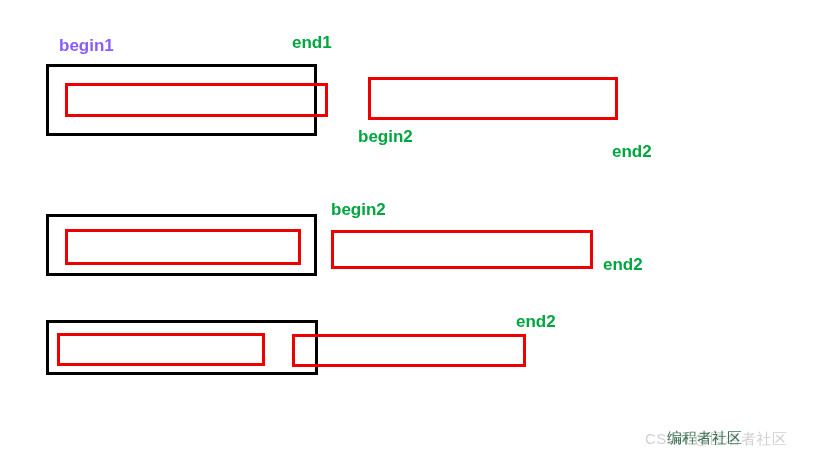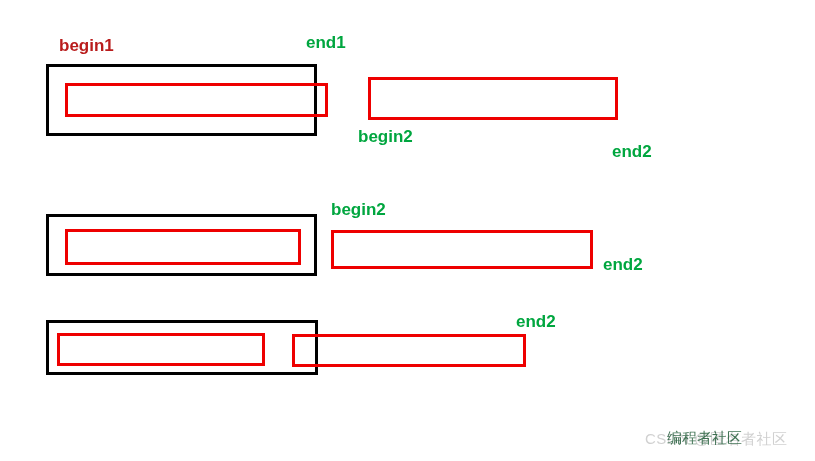--- a/index.html
+++ b/index.html
@@ -57,23 +57,23 @@
     white-space: nowrap;
     opacity: 0.8;
   }
 </style>
 </head>
 <body>
 
 <div id="canvas" style="width: 815px; height: 461px; background: rgb(255, 255, 255);">
 
   <div>
-    <div class="label label-black" id="lbl-row1-begin1" style="left: 59px; top: 37px; color: #b91c1c;">begin1</div>
+    <div class="label label-black" id="lbl-row1-begin1" style="left: 59px; top: 37px; color: #8b5cf6;">begin1</div>
 
-    <div class="label label-green" id="lbl-row1-end1" style="left: 306px; top: 34px; color: rgb(0, 166, 63);">end1</div>
+    <div class="label label-green" id="lbl-row1-end1" style="left: 292px; top: 34px; color: rgb(0, 166, 63);">end1</div>
 
     <div class="box box-black" id="box-row1-black" style="left: 46px; top: 64px; width: 271px; height: 72px; border-color: rgb(0, 0, 0);"></div>
 
     <div class="box box-red" id="box-row1-red0" style="left: 65px; top: 83px; width: 263px; height: 34px; border-color: rgb(238, 0, 0);"></div>
 
     <div class="box box-red" id="box-row1-red1" style="left: 368px; top: 77px; width: 250px; height: 43px; border-color: rgb(238, 0, 0);"></div>
 
     <div class="label label-green" id="lbl-row1-begin2" style="left: 358px; top: 128px; color: rgb(0, 166, 63);">begin2</div>
 
     <div class="label label-green" id="lbl-row1-end2" style="left: 612px; top: 143px; color: rgb(0, 166, 63);">end2</div>

